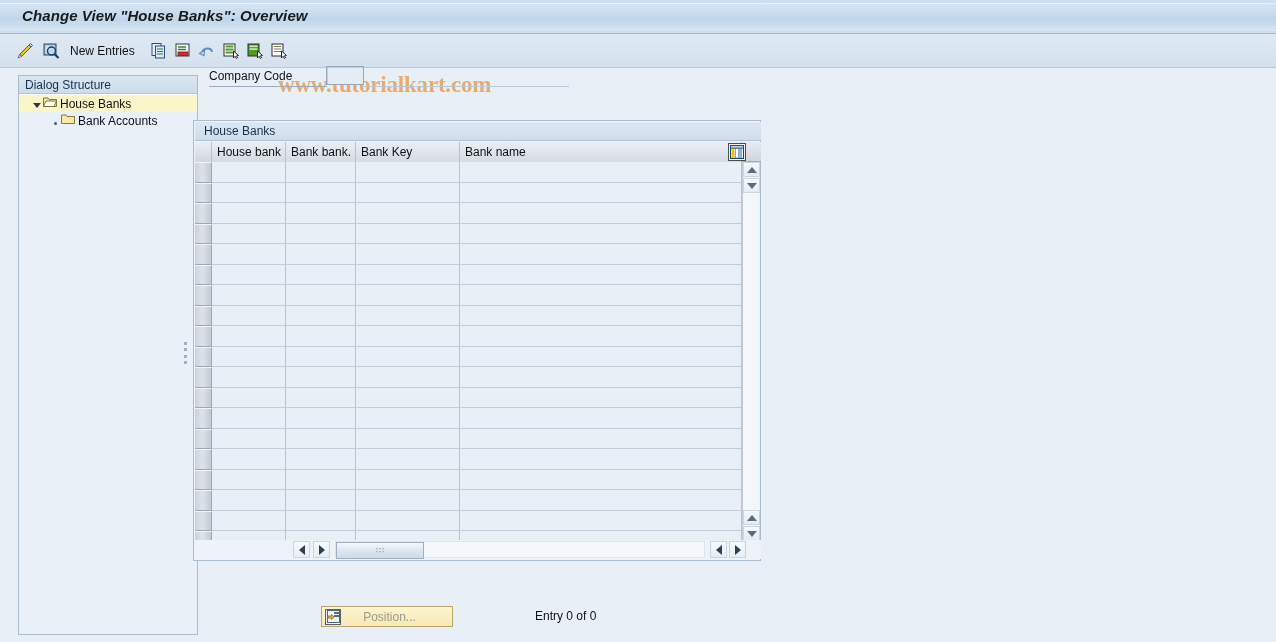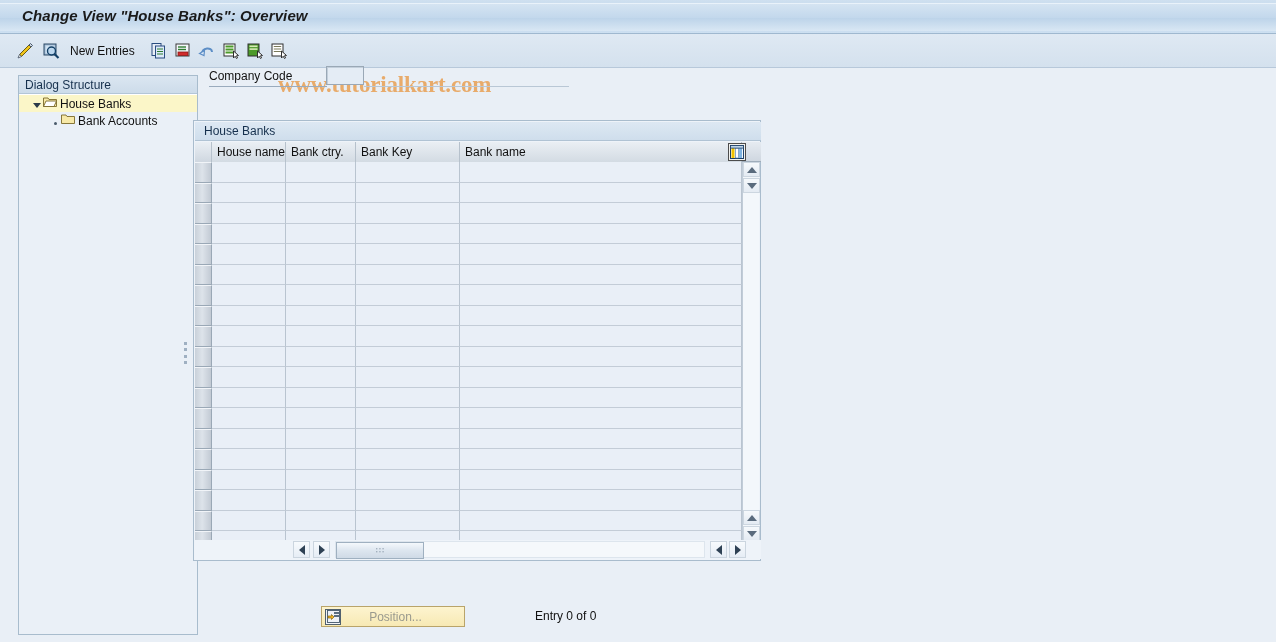--- a/index.html
+++ b/index.html
@@ -197,21 +197,21 @@
   .hs-thumb {
     position: absolute; left: 0px; top: 0px; width: 88px; height: 17px;
     background: linear-gradient(to bottom, #f4f8fc 0%, #dde6ef 50%, #cfdae6 100%);
     border: 1px solid #9fb0c0;
     display: flex; align-items: center; justify-content: center;
   }
   .grip { width: 9px; height: 6px; opacity: .6; }
 
   
   .position-btn {
-    position: absolute; left: 321px; top: 606px; width: 144px; height: 21px;
+    position: absolute; left: 321px; top: 606px; width: 132px; height: 21px;
     background: linear-gradient(to bottom, #fdf4cf 0%, #f7e9b4 100%);
     border: 1px solid #b9a46a;
     display: flex; align-items: center;
   }
   .position-btn .pb-icon {
     margin-left: 3px; width: 16px; height: 16px; flex: none;
     background: #f2f4f7; border: 1px solid #50606e;
     display: flex; align-items: center; justify-content: center;
   }
   .position-btn .pb-text {
@@ -350,22 +350,22 @@
     <input class="company-input" type="text" value="" style="">
     <div class="company-rule"></div>
   </div>
 
   <div class="panel">
 
     <div class="panel-title">House Banks</div>
 
     <div class="grid-head">
       <div class="gh-corner"></div>
-      <div class="gh-cell" id="gh0" style="left: 17px; width: 74px;">House name</div>
-      <div class="gh-cell" id="gh1" style="left: 91px; width: 70px;">Bank ctry.</div>
+      <div class="gh-cell" id="gh0" style="left: 17px; width: 74px;">House bank</div>
+      <div class="gh-cell" id="gh1" style="left: 91px; width: 70px;">Bank bank.</div>
       <div class="gh-cell" id="gh2" style="left: 161px; width: 104px;">Bank Key</div>
       <div class="gh-cell" id="gh3" style="left: 265px; width: 282px;">Bank name</div>
       <div class="col-config">
         <svg width="14" height="14" viewBox="0 0 14 14">
           <rect x="0.5" y="0.5" width="13" height="13" fill="#ffffff" stroke="#1d3f66" stroke-width="1"></rect>
           <rect x="1.5" y="3" width="3" height="10" fill="#f2c200"></rect>
           <rect x="5.3" y="3" width="3" height="10" fill="#ffffff" stroke="#3f6fa8" stroke-width="0.6"></rect>
           <rect x="9.1" y="3" width="3" height="10" fill="#7fb3e0"></rect>
           <rect x="0.5" y="0.5" width="13" height="2.6" fill="#bcd4ea" stroke="#1d3f66" stroke-width="0.8"></rect>
         </svg>

